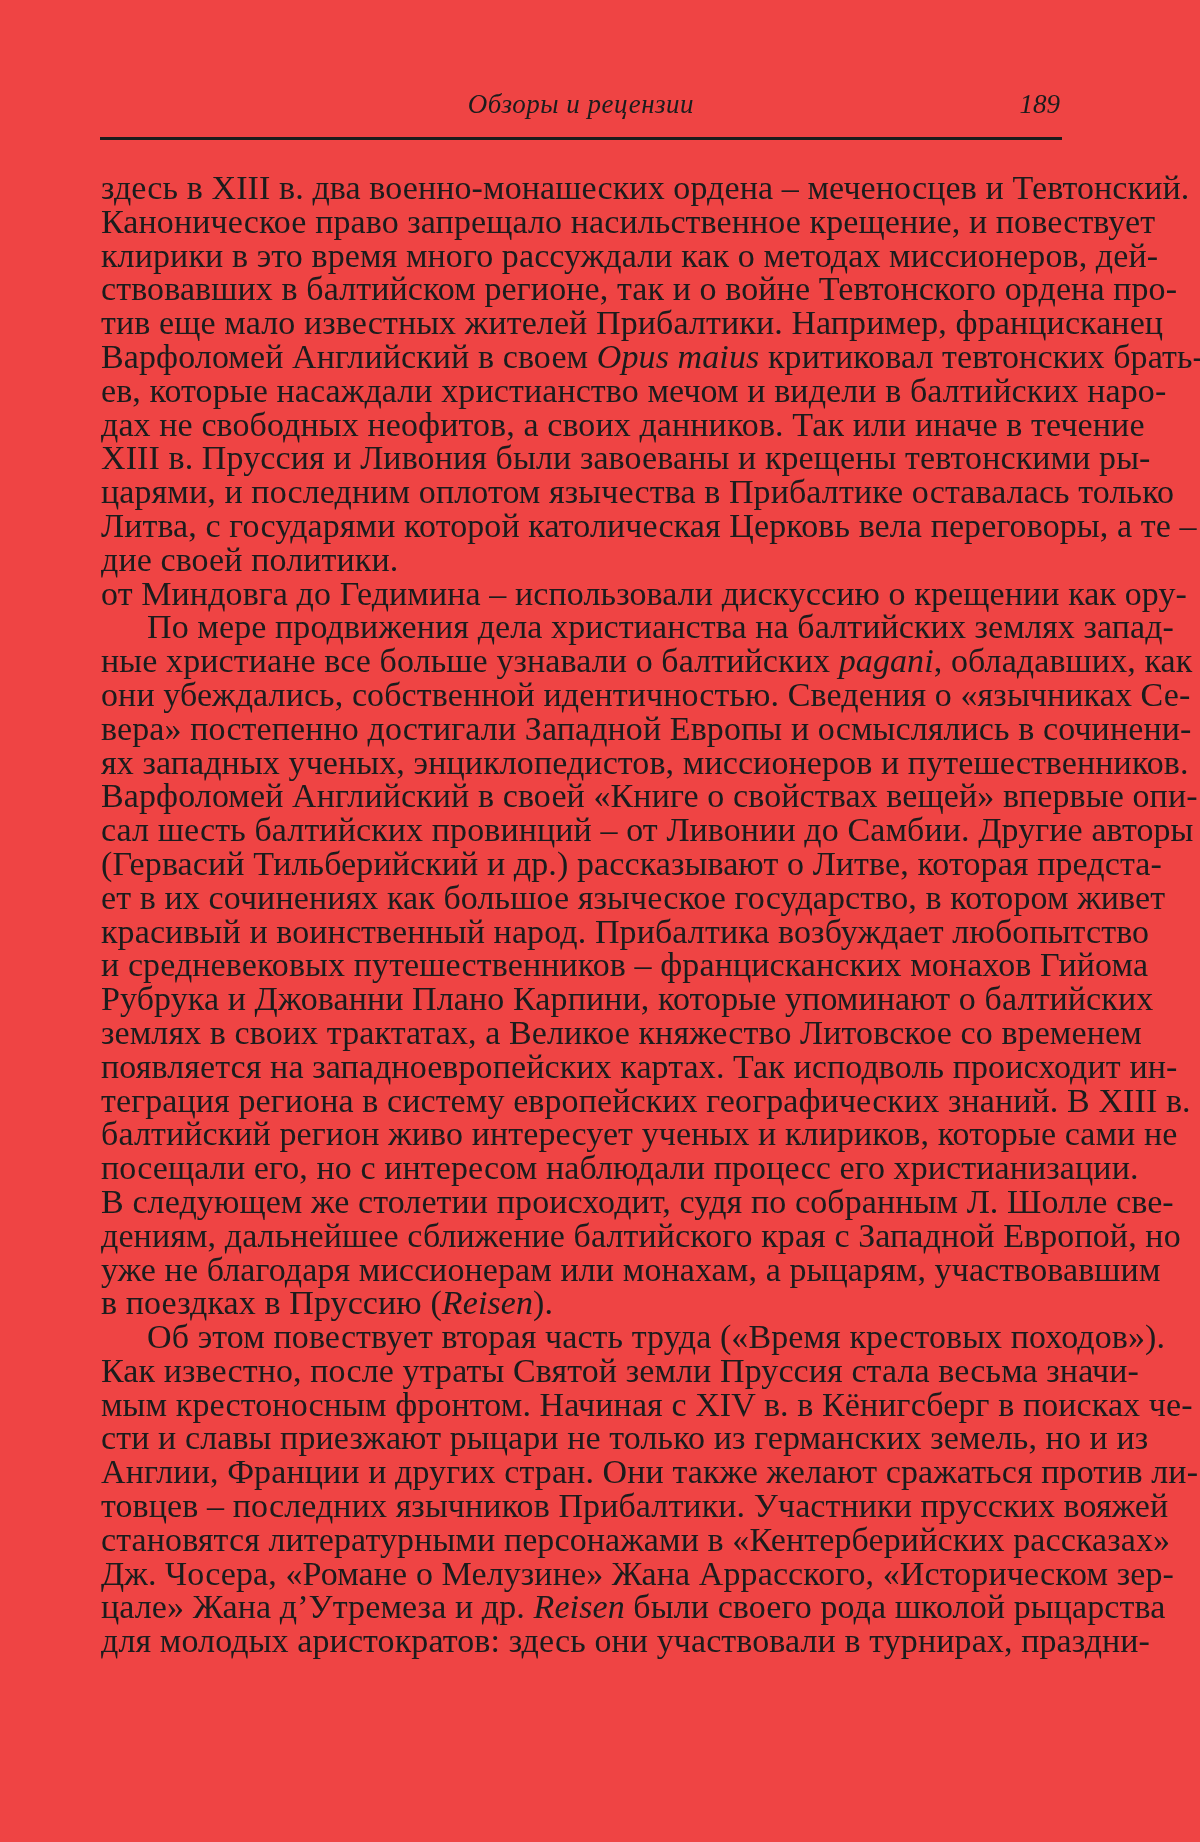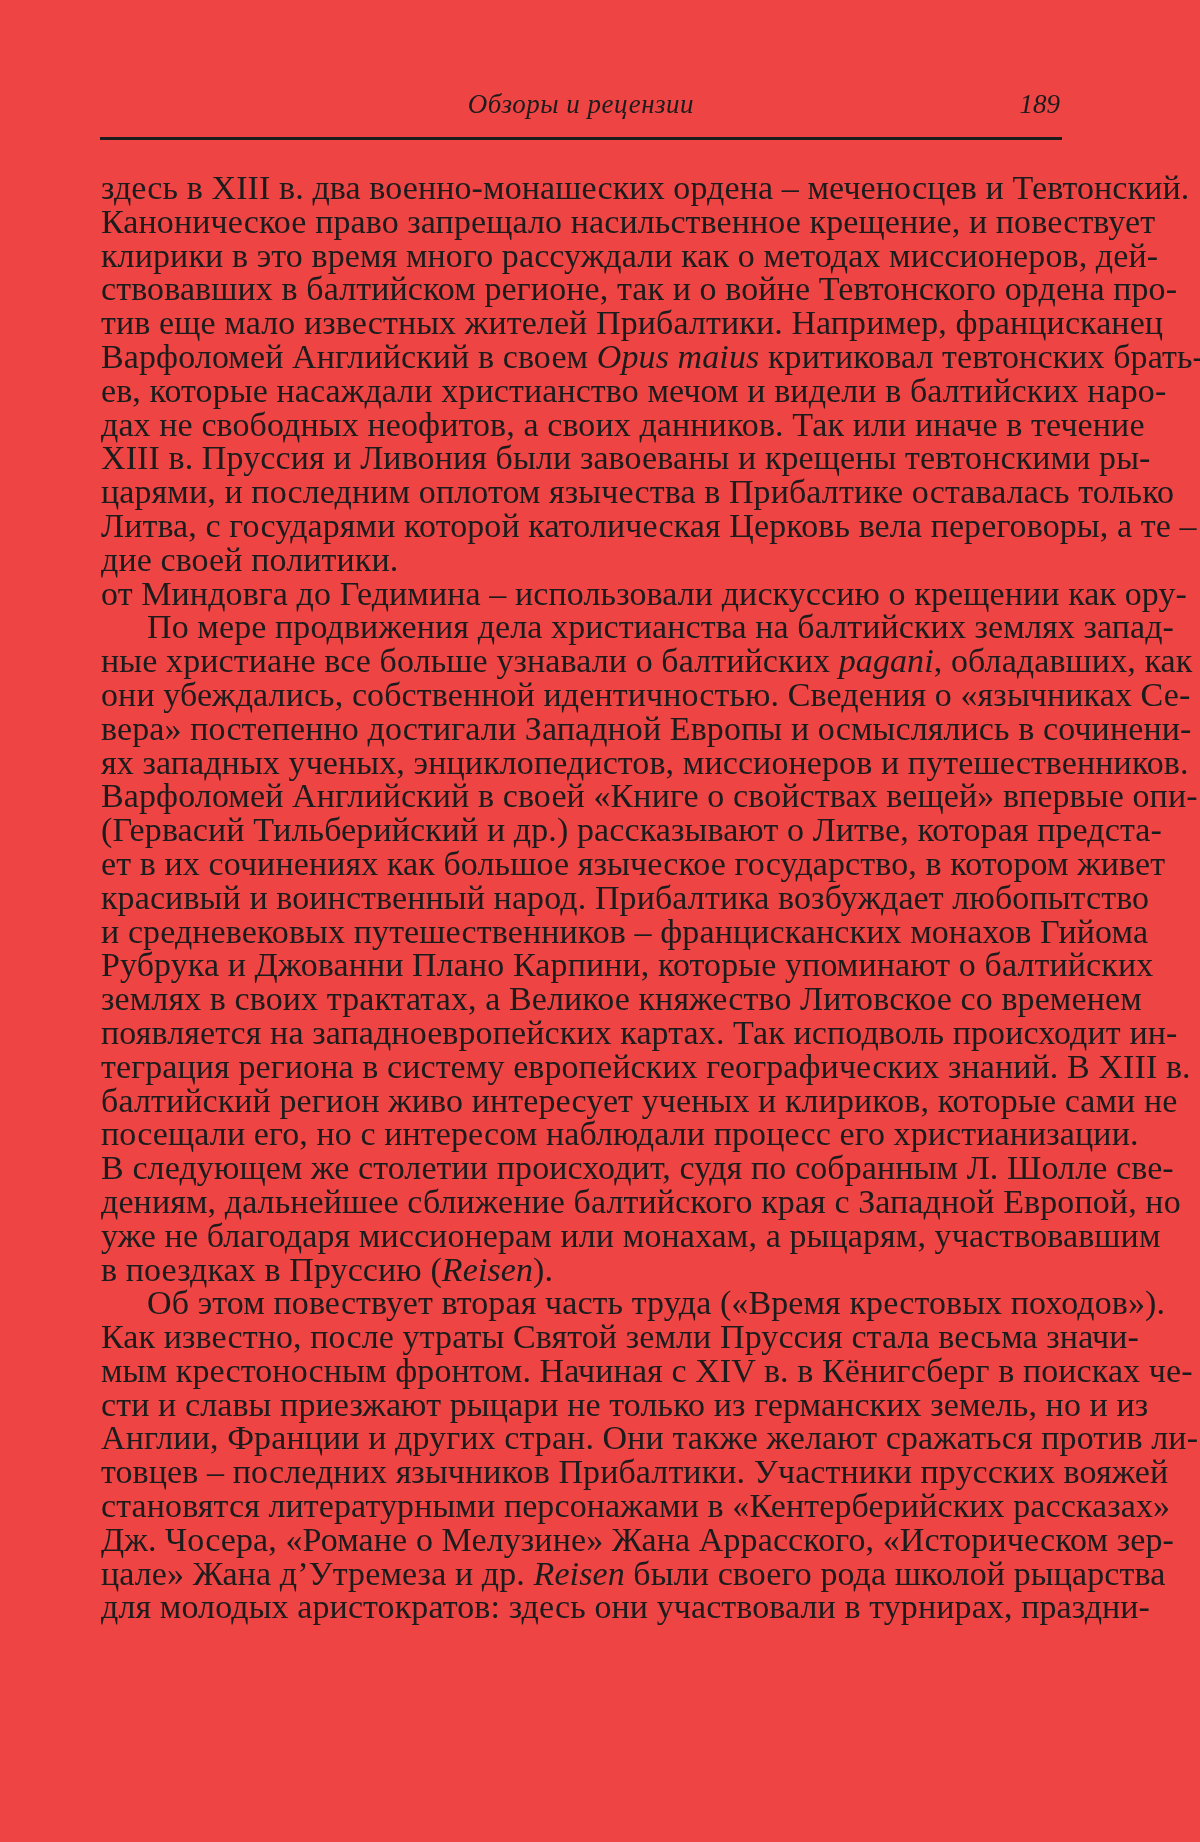--- a/index.html
+++ b/index.html
@@ -92,20 +92,21 @@
       <div class="line"><span>царями, и последним оплотом язычества в Прибалтике оставалась только</span></div>
       <div class="line"><span>Литва, с государями которой католическая Церковь вела переговоры, а те –</span></div>
       <div class="line plain"><span>дие своей политики.</span></div>
       <div class="line"><span>от Миндовга до Гедимина – использовали дискуссию о крещении как ору-</span></div>
       <div class="line indent"><span>По мере продвижения дела христианства на балтийских землях запад-</span></div>
       <div class="line"><span>ные христиане все больше узнавали о балтийских </span><span class="it">pagani</span><span>, обладавших, как</span></div>
       <div class="line"><span>они убеждались, собственной идентичностью. Сведения о «язычниках Се-</span></div>
       <div class="line"><span>вера» постепенно достигали Западной Европы и осмыслялись в сочинени-</span></div>
       <div class="line"><span>ях западных ученых, энциклопедистов, миссионеров и путешественников.</span></div>
       <div class="line"><span>Варфоломей Английский в своей «Книге о свойствах вещей» впервые опи-</span></div>
+      <div class="line"><span>сал шесть балтийских провинций – от Ливонии до Самбии. Другие авторы</span></div>
       <div class="line"><span>(Гервасий Тильберийский и др.) рассказывают о Литве, которая предста-</span></div>
       <div class="line"><span>ет в их сочинениях как большое языческое государство, в котором живет</span></div>
       <div class="line"><span>красивый и воинственный народ. Прибалтика возбуждает любопытство</span></div>
       <div class="line"><span>и средневековых путешественников – францисканских монахов Гийома</span></div>
       <div class="line"><span>Рубрука и Джованни Плано Карпини, которые упоминают о балтийских</span></div>
       <div class="line"><span>землях в своих трактатах, а Великое княжество Литовское со временем</span></div>
       <div class="line"><span>появляется на западноевропейских картах. Так исподволь происходит ин-</span></div>
       <div class="line"><span>теграция региона в систему европейских географических знаний. В XIII в.</span></div>
       <div class="line"><span>балтийский регион живо интересует ученых и клириков, которые сами не</span></div>
       <div class="line"><span>посещали его, но с интересом наблюдали процесс его христианизации.</span></div>

